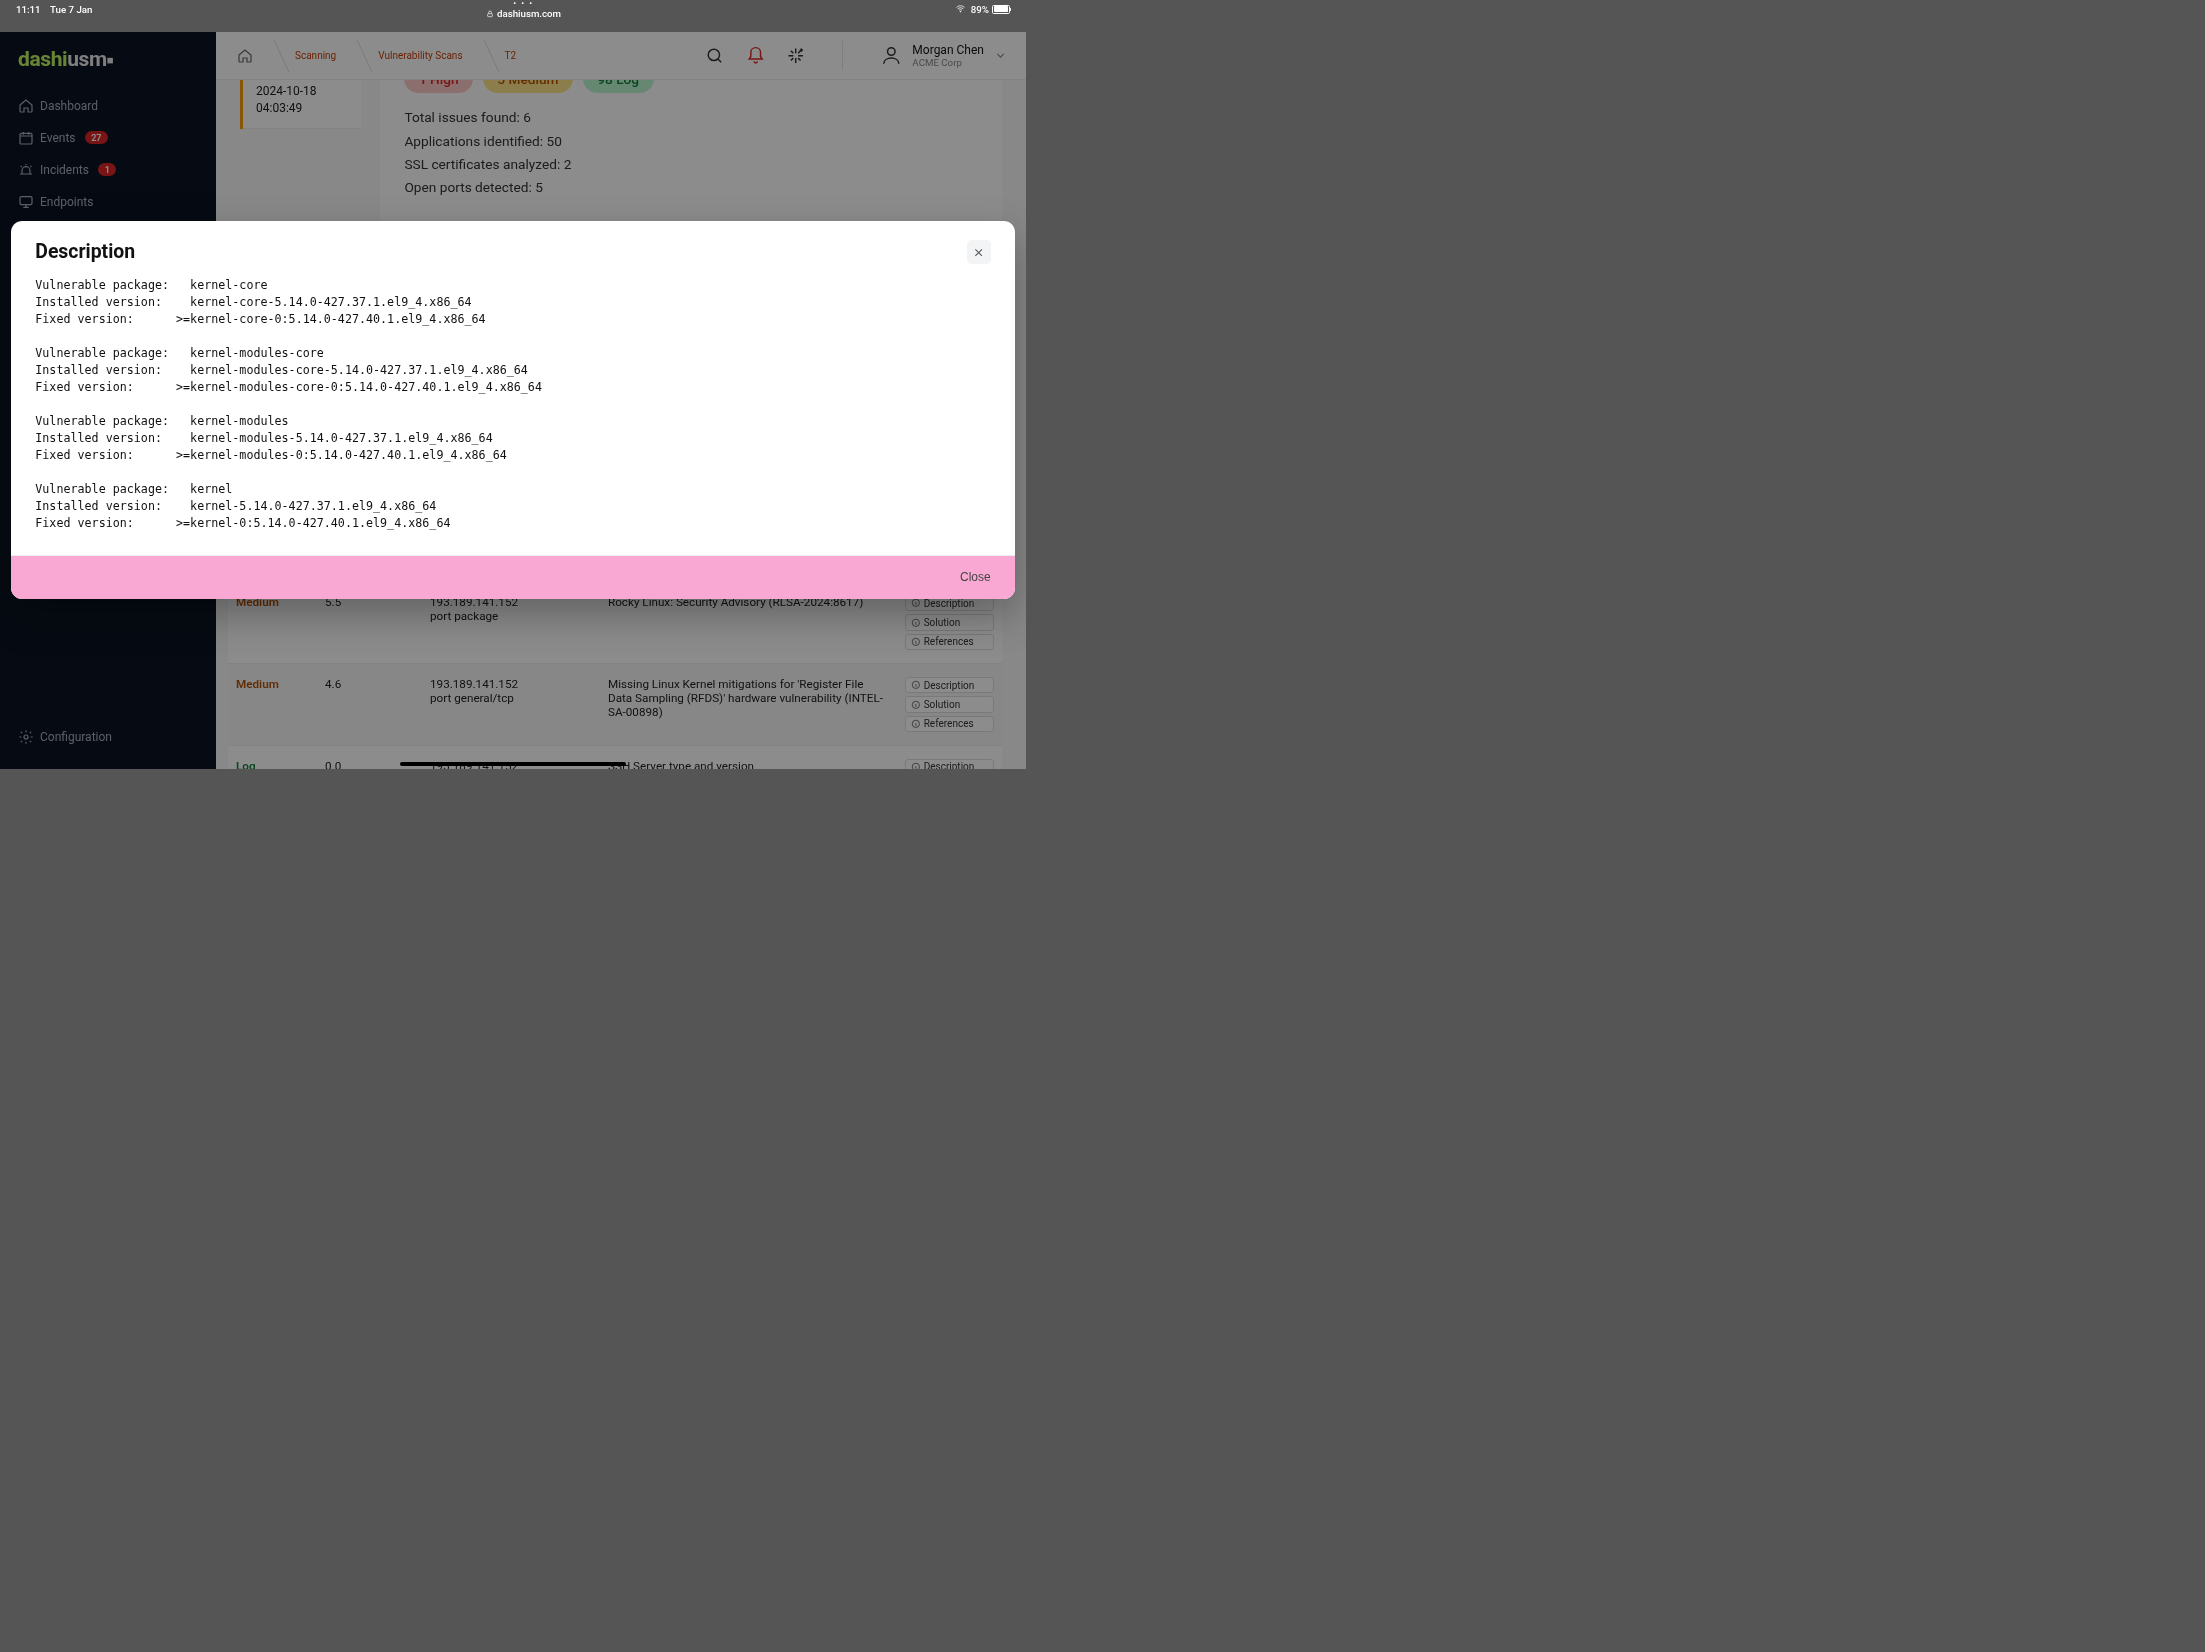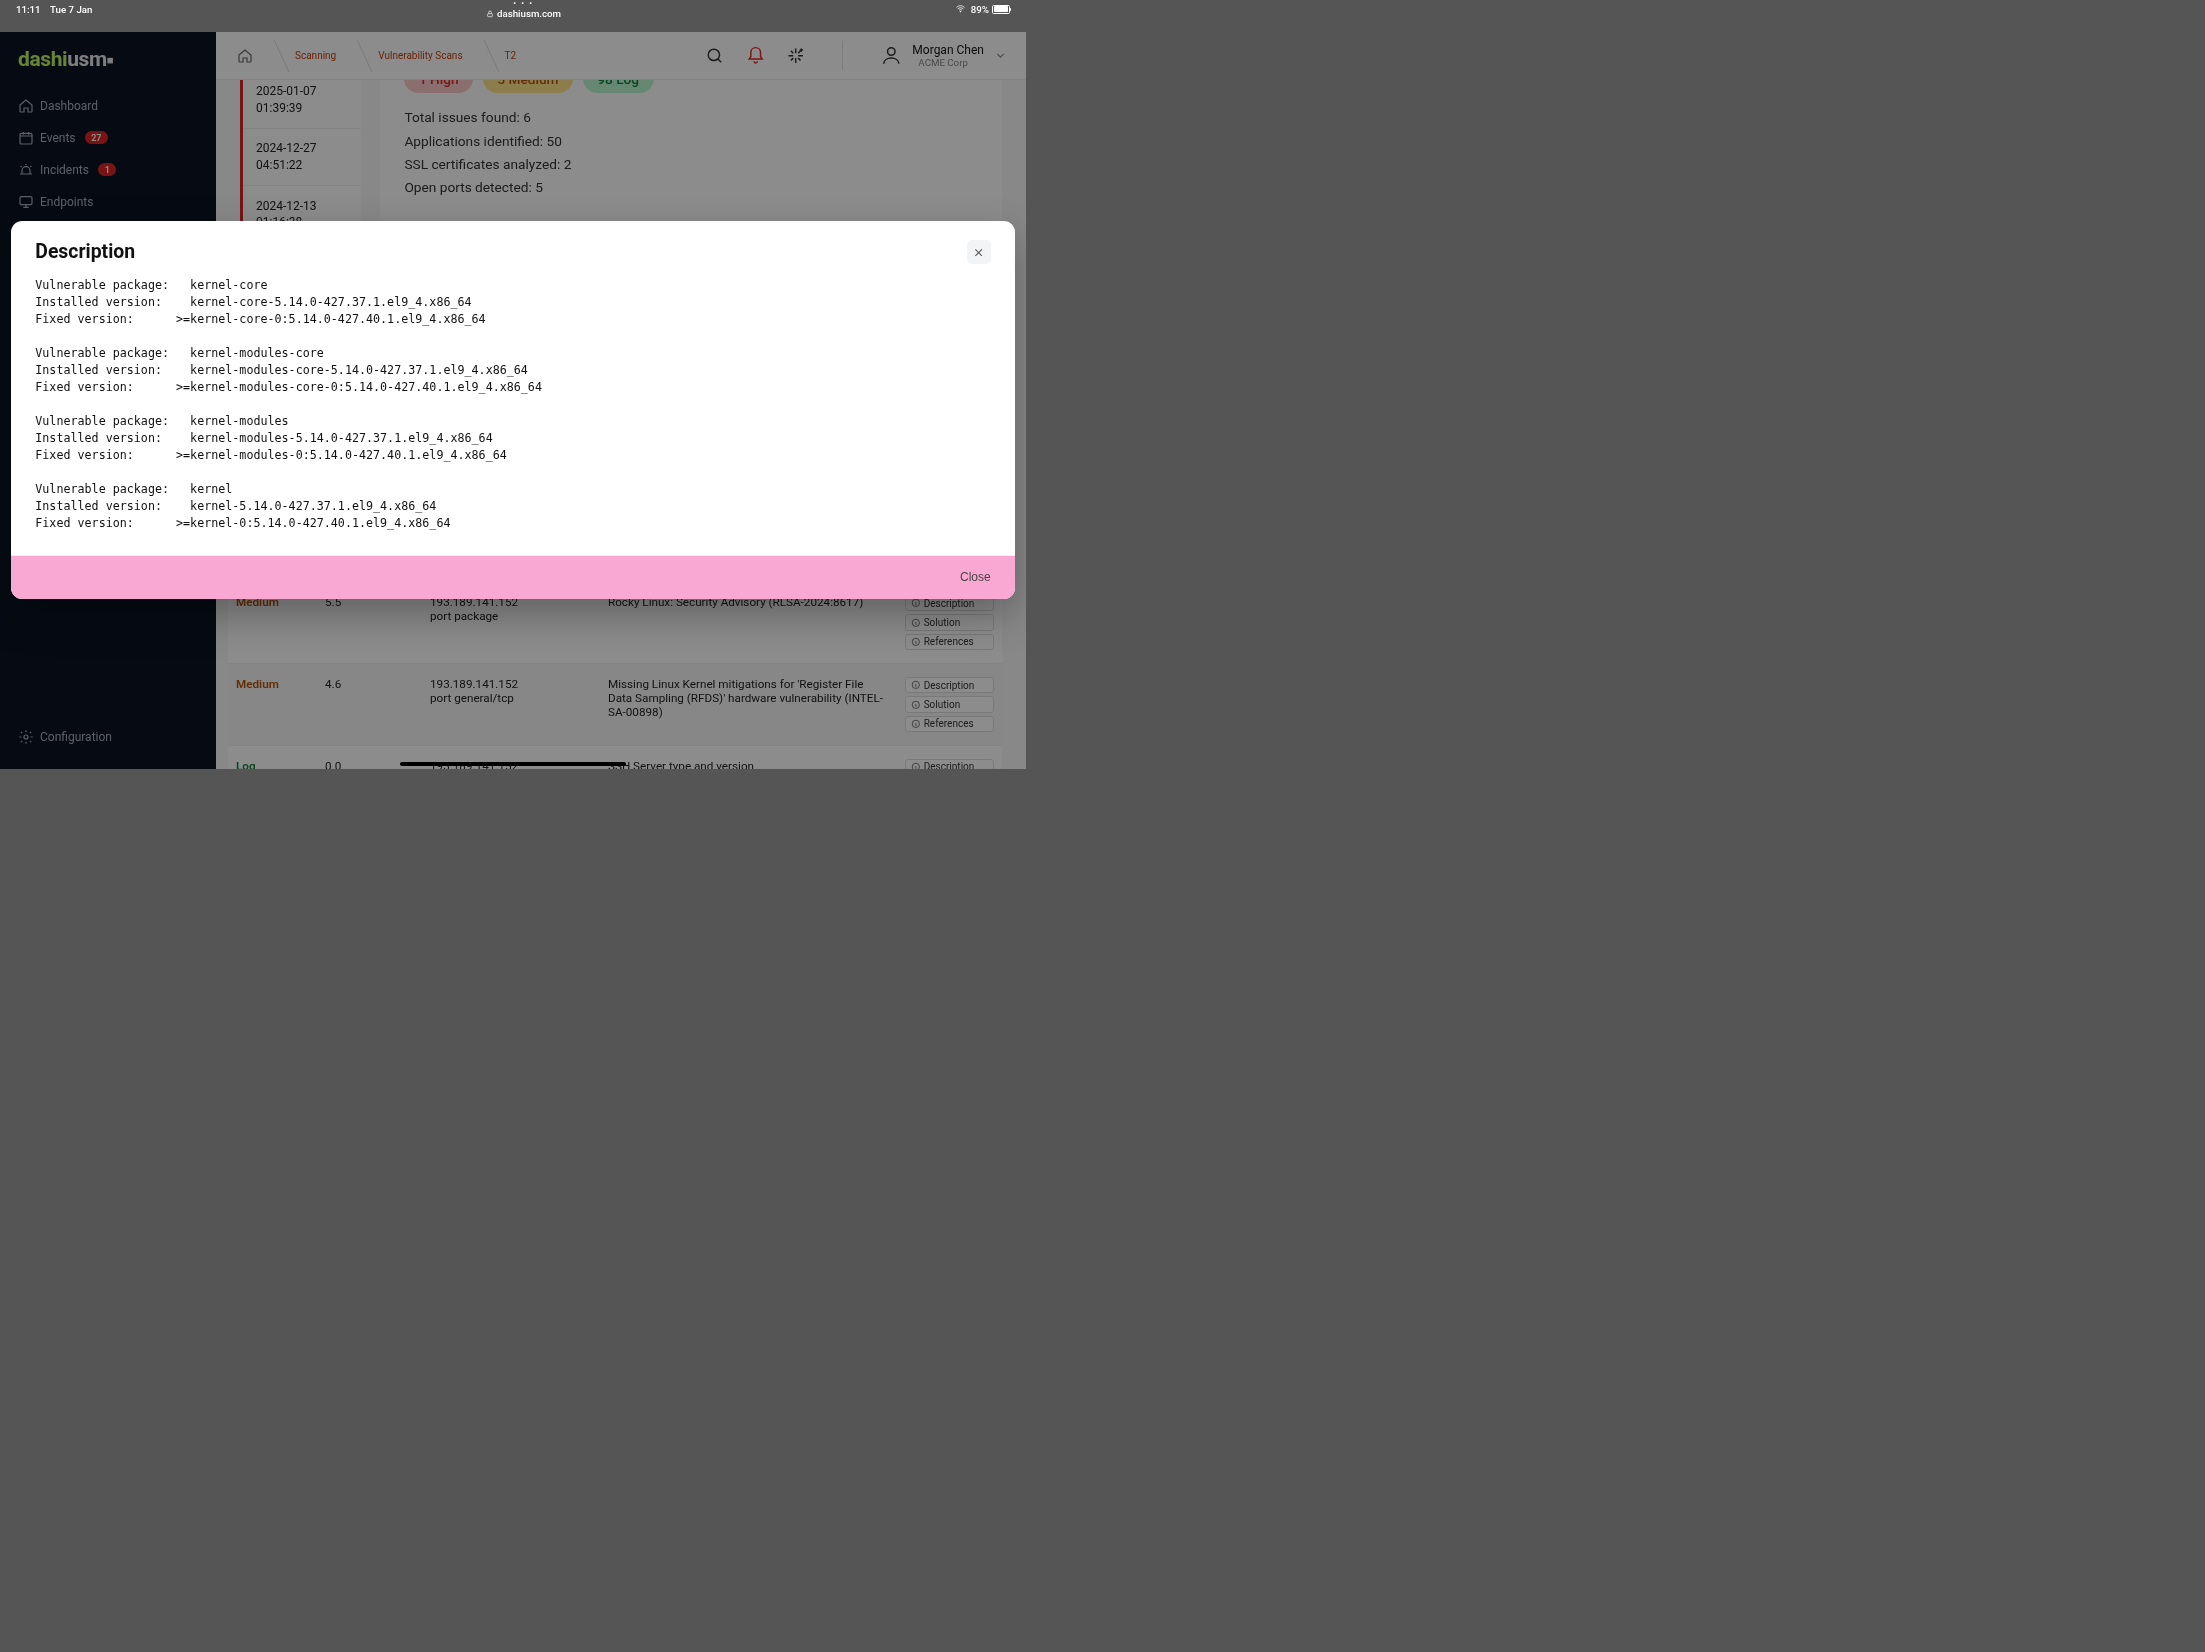--- a/index.html
+++ b/index.html
@@ -93,21 +93,21 @@
 }
 .crumb:last-child::after{display:none;}
 .crumb.home svg{width:16px;height:16px;stroke:#666;fill:none;stroke-width:1.8;}
 .topbar-icons { display:flex; align-items:center; gap: 21px; }
 .topbar-icons .ticon{ width:19.4px;height:19.4px;stroke:#333;fill:none;stroke-width:1.8;cursor:pointer;}
 .topbar-icons .ticon.alert{stroke:#dc2626;}
 .topbar-divider{width:0.8px;height:29px;background:#e5e5e5;margin:0 16px;}
 .user-block{display:flex;align-items:center;gap:9.7px;cursor:pointer;justify-content:center;}
 .user-block svg.avatar{width:22.6px;height:22.6px;stroke:#333;fill:none;stroke-width:1.6;}
 .user-block .uname{font-size:12px;color:#111;}
-.user-block .uorg{font-size:9.7px;color:#888;margin-left:6px;}
+.user-block .uorg{font-size:9.7px;color:#888;}
 .user-block svg.chev{width:13px;height:13px;stroke:#888;fill:none;stroke-width:2;}
 
 
 .main {
   flex: 1; overflow: hidden; position: relative; background:#f7f7f7;
   padding: 0 24px;
 }
 .layout-row{display:flex;gap:19.4px;height:100%;}
 
 
@@ -319,25 +319,20 @@
               <path d="m6 9 6 6 6-6"></path>
             </svg>
         </div>
       </div>
     </div>
 
     <div class="main">
       <div class="layout-row">
 
         <div class="tl-col">
-          <div class="timeline-card" id="tl-red">
-              <div class="timeline-item">2025-01-07<br>01:39:39</div>
-              <div class="timeline-item">2024-12-27<br>04:51:22</div>
-              <div class="timeline-item">2024-12-13<br>01:16:38</div>
-            </div>
           <div class="timeline-card orange" id="tl-orange">
               <div class="timeline-item">2024-10-18<br>04:03:49</div>
             </div>
         </div>
 
         <div class="summary-card">
           <div class="chips">
             <span class="chip high">1 High</span>
             <span class="chip med">5 Medium</span>
             <span class="chip log">98 Log</span>

